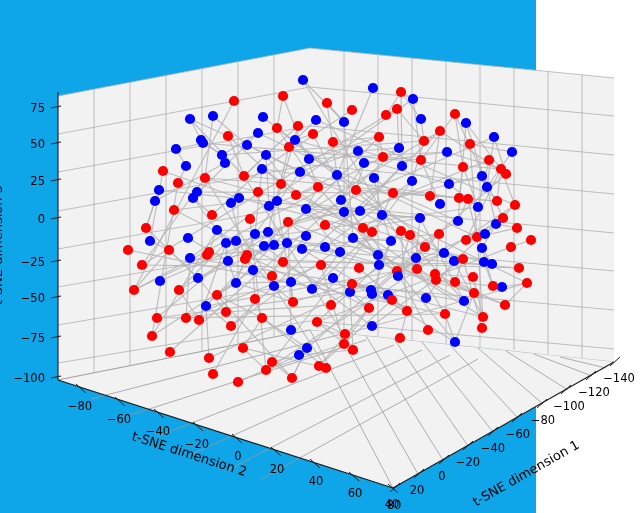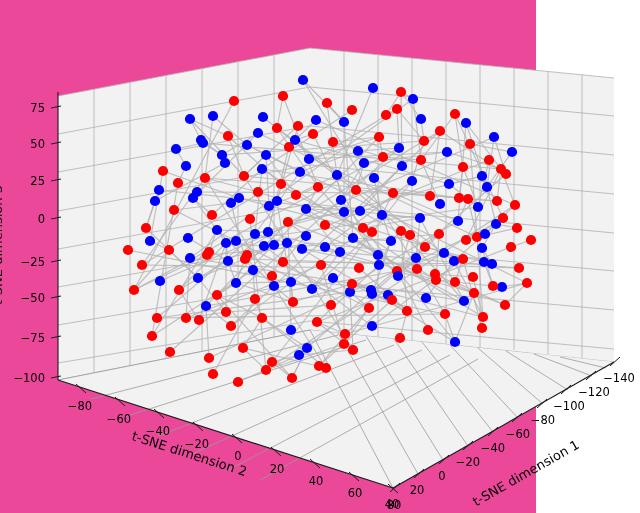--- a/index.html
+++ b/index.html
@@ -13,21 +13,21 @@
     font-family: "DejaVu Sans", "Liberation Sans", sans-serif;
     overflow: hidden;
     position: relative;
   }
   #figure {
     position: absolute;
     left: 0;
     top: 0;
     width: 536px;
     height: 513px;
-    background: #ec4899;
+    background: #0ea5e9;
   }
   svg#plot {
     display: block;
     width: 640px;
     height: 513px;
   }
   .pane-fill { fill: #f2f2f2; stroke: none; }
   .pane-grid { stroke: #b0b0b0; stroke-width: 0.8; fill: none; }
   .floor-grid { stroke: #9a9a9a; stroke-width: 0.8; fill: none; }
   .axis-line { stroke: #1a1a1a; stroke-width: 1.1; fill: none; }

